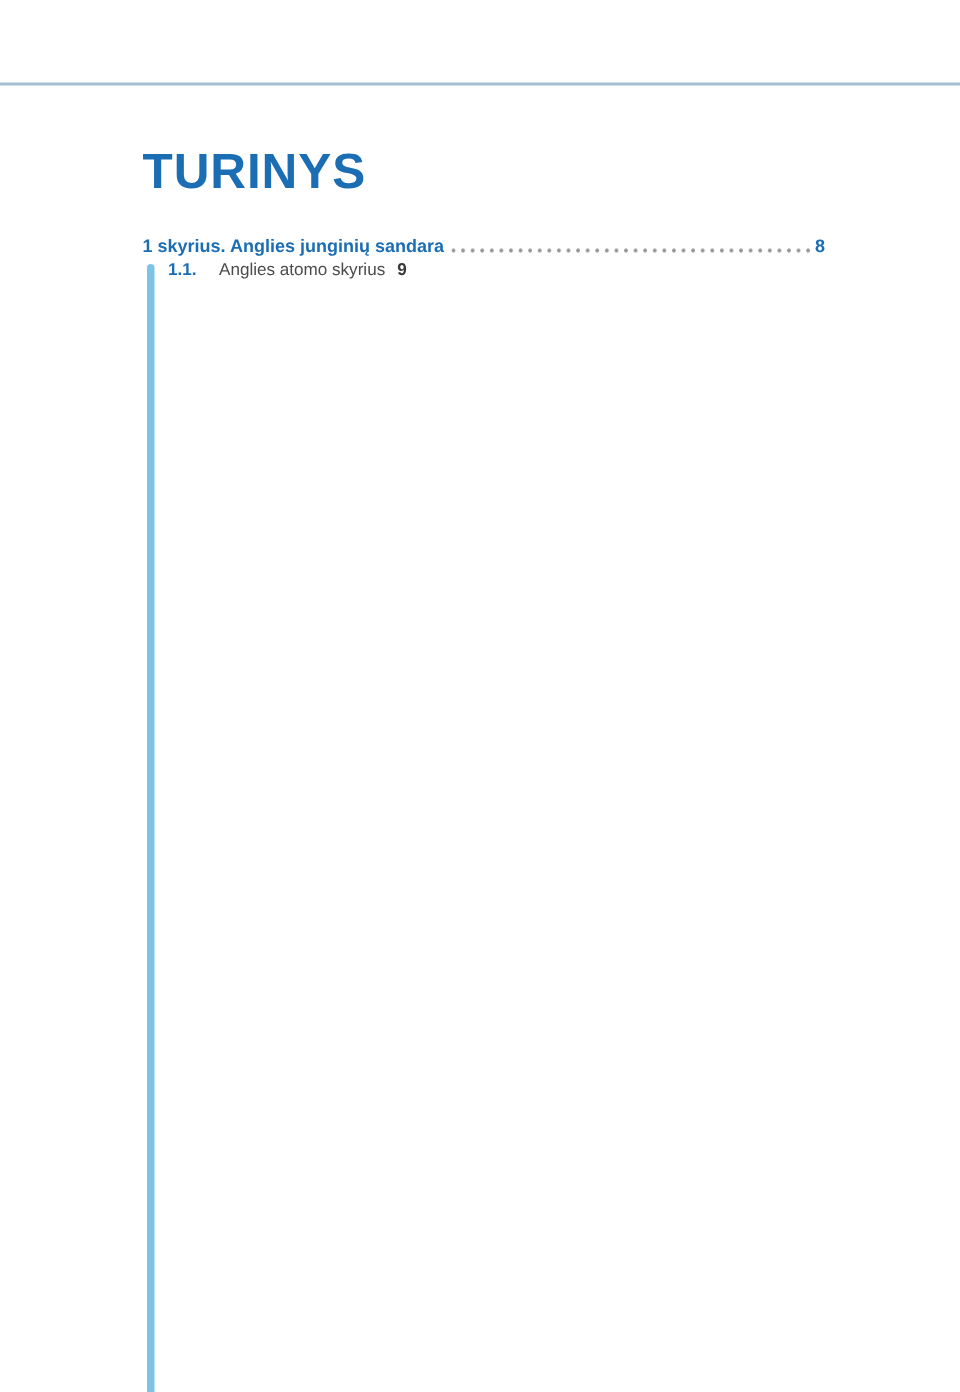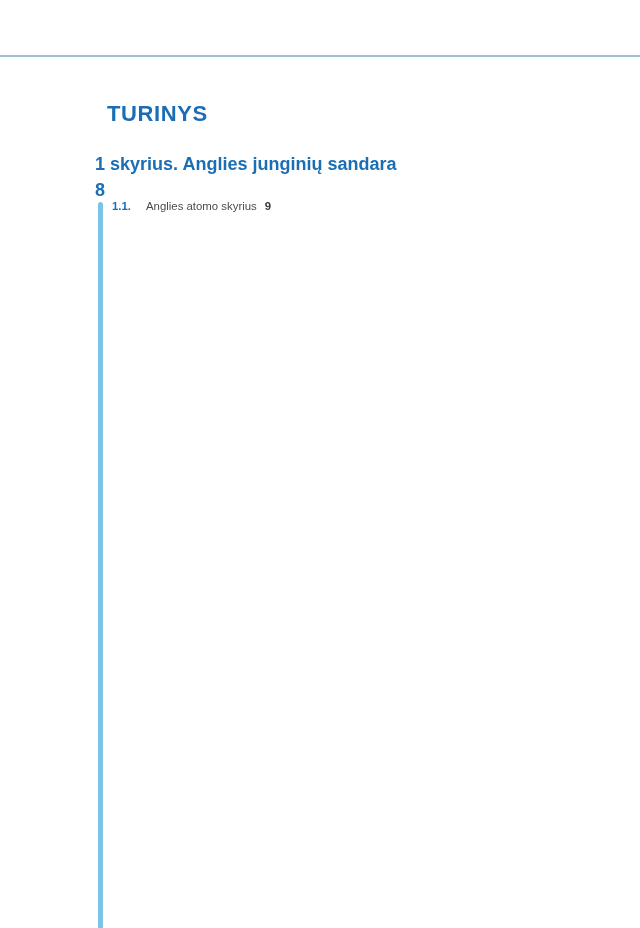--- a/index.html
+++ b/index.html
@@ -6,30 +6,30 @@
   html,body { width:640px; height:928px; background:#ffffff; overflow:hidden; }
   body { font-family:"Liberation Sans","DejaVu Sans",sans-serif; }
 
   .page { position:relative; width:640px; height:928px; background:#fff; }
 
   .top-rule { position:absolute; top:55px; left:0; width:640px; height:2px;
               background:var(--rule,#a1c0d2); }
 
   .content { position:absolute; left:95px; top:99px; width:455px; }
 
-  .doc-title { font-size:22px; font-weight:bold; letter-spacing:0.6px;
+  .doc-title { font-size:33px; font-weight:bold; letter-spacing:0.6px;
                line-height:30px; color:var(--accent,#1c6eb4);
-               margin:0 0 26px 12px; }
+               margin:0 0 26px 0; }
 
   .toc-section { margin-bottom:16px; }
 
   .row { display:flex; align-items:baseline; white-space:nowrap; }
 
-  .header-row { font-size:18px; line-height:18px; font-weight:bold;
-                color:var(--accent,#1c6eb4);flex-direction:column; }
+  .header-row { font-size:12px; line-height:18px; font-weight:bold;
+                color:var(--accent,#1c6eb4); }
   .header-row .sec-page { color:var(--accent,#1c6eb4); font-weight:bold; }
 
   .section-body { position:relative; padding-left:17px; }
   .bar { position:absolute; left:3px; top:3px; bottom:2px; width:4.5px;
          border-radius:2.5px; background:var(--bar,#7cc3e8); }
 
   .item-row { font-size:11.4px; line-height:15.6px; color:var(--text,#4c4c4e); }
   .item-row .num { flex:0 0 34px; width:34px; font-weight:bold;
                    color:var(--accent,#1c6eb4); }
   .item-row .page { font-weight:bold; color:var(--pagenum,#393a3c); }

